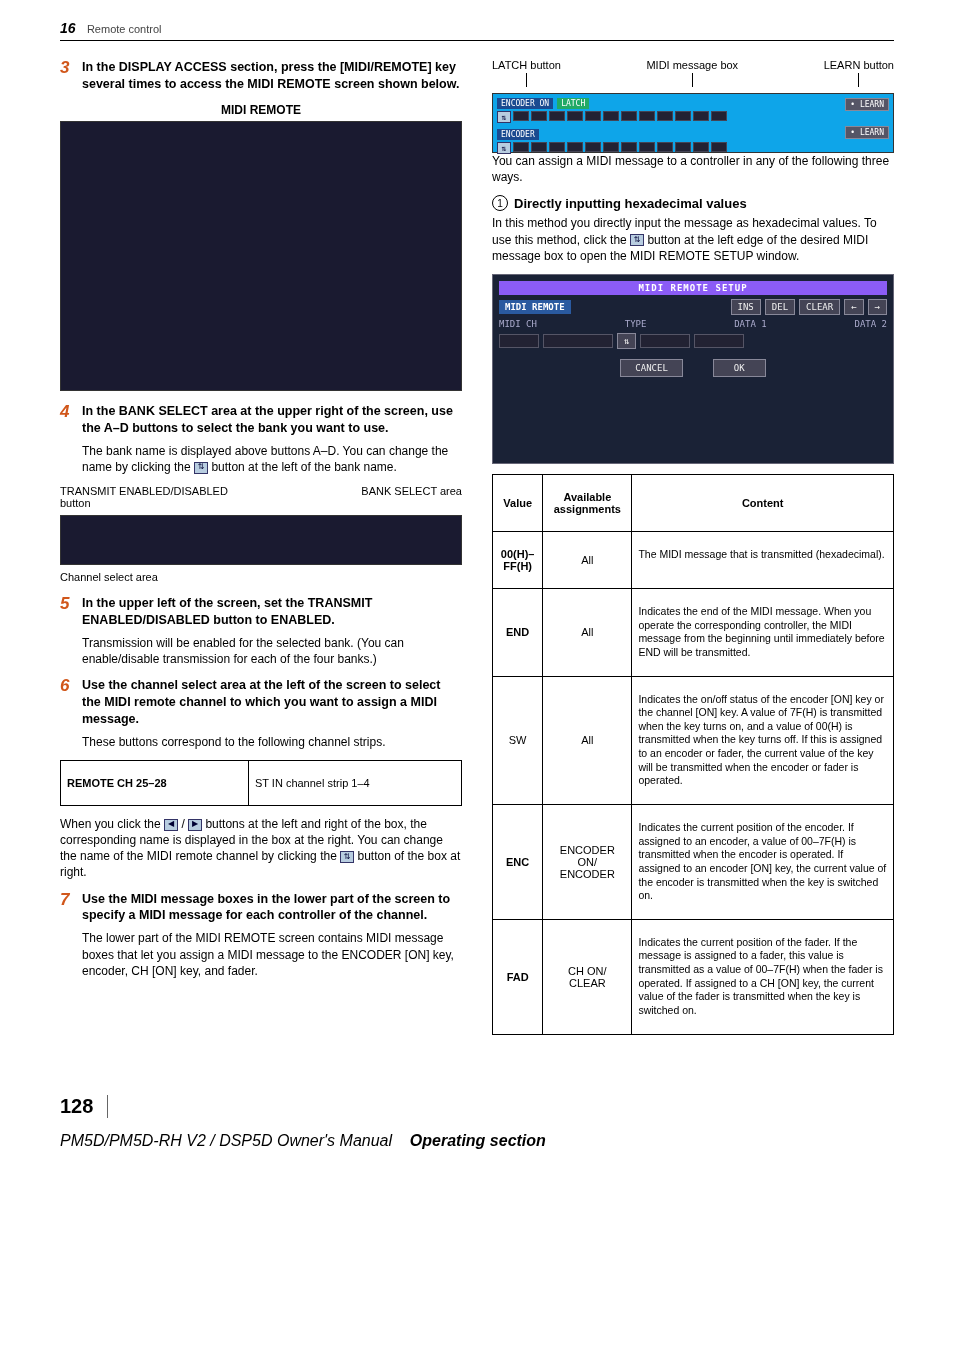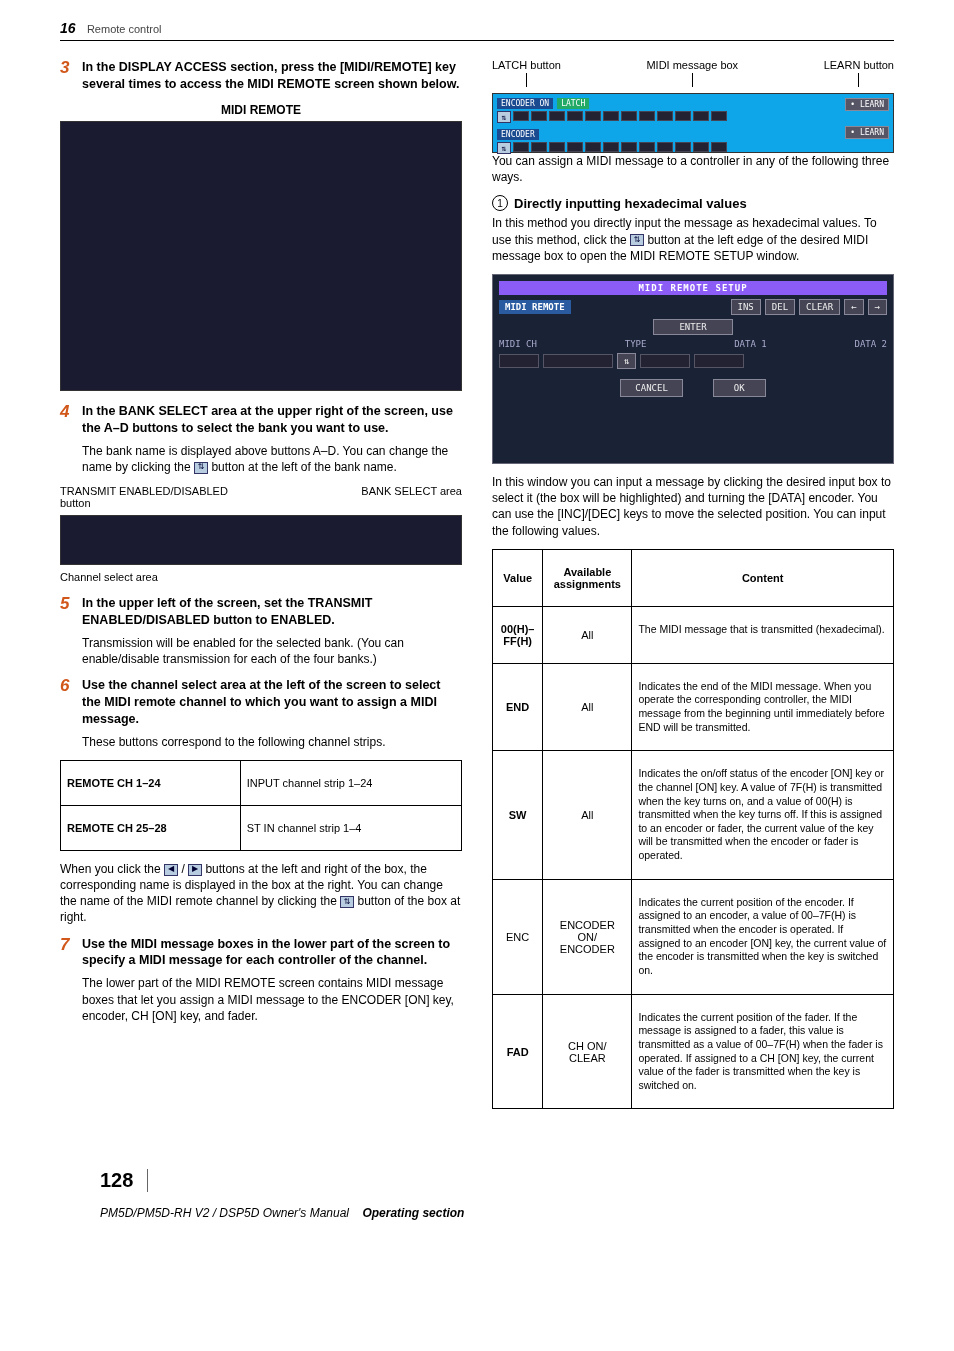--- a/index.html
+++ b/index.html
@@ -162,23 +162,22 @@
     gap: 14px;
     flex-direction: column;
   }
   .footer-page {
     font-weight: bold;
     font-size: 20px;
     border-right: 1px solid #666;
     padding-right: 14px;
   }
   .footer-text {
-    font-size: 12px;
+    font-size: 16px;
     font-style: italic;
-    margin-left: 40px;
   }
   .footer-text strong {
     font-style: italic;
   }
   .midi-setup {
     background:#1a2236;
     border:1px solid #667;
     width:100%;
     height:190px;
     padding:6px;
@@ -308,24 +307,20 @@
     <div class="step-body">Transmission will be enabled for the selected bank. (You can enable/disable transmission for each of the four banks.)</div>
 
     <div class="step">
       <div class="step-num">6</div>
       <div class="step-bold">Use the channel select area at the left of the screen to select the MIDI remote channel to which you want to assign a MIDI message.</div>
     </div>
     <div class="step-body">These buttons correspond to the following channel strips.</div>
 
     <table class="tbl">
       <tbody>
-          <tr>
-        <td style="font-weight:bold">REMOTE CH 1–24</td>
-        <td>INPUT channel strip 1–24</td>
-      </tr>
       <tr>
         <td style="font-weight:bold">REMOTE CH 25–28</td>
         <td>ST IN channel strip 1–4</td>
       </tr>
     </tbody>
       </table>
 
     <div class="body-para">
       When you click the <span class="inline-icon">◀</span> / <span class="inline-icon">▶</span> buttons at the left and right of the box, the corresponding name is displayed in the box at the right. You can change the name of the MIDI remote channel by clicking the <span class="inline-icon">⇅</span> button of the box at right.
     </div>
@@ -411,68 +406,64 @@
       <div class="title">MIDI REMOTE SETUP</div>
       <div class="row">
         <span style="background:#2a5aa0;color:#fff;padding:2px 6px;font-weight:bold">MIDI REMOTE</span>
         <span style="flex:1"></span>
         <span class="btn">INS</span>
         <span class="btn">DEL</span>
         <span class="btn">CLEAR</span>
         <span class="btn">←</span>
         <span class="btn">→</span>
       </div>
-      <div class="row" style="justify-content:center">
-        <span class="btn" style="width:80px;text-align:center">ENTER</span>
-      </div>
       <div class="row" style="justify-content:space-between">
         <span>MIDI CH</span>
         <span>TYPE</span>
         <span>DATA 1</span>
         <span>DATA 2</span>
       </div>
       <div class="row">
         <span class="cell" style="width:40px"></span>
         <span class="cell" style="width:70px"></span>
         <span class="btn">⇅</span>
         <span class="cell" style="width:50px"></span>
         <span class="cell" style="width:50px"></span>
       </div>
       <div class="row" style="justify-content:center;gap:30px;margin-top:10px">
         <span class="btn" style="padding:3px 14px">CANCEL</span>
         <span class="btn" style="padding:3px 20px">OK</span>
       </div>
     </div>
 
-    <div class="body-para">In this window you can input a message by clicking the desired input box to select it (the box will be highlighted) and turning the [DATA] encoder. You can use the [INC]/[DEC] keys to move the selected position. You can input the following values.</div>
 
     <table class="tbl big-table">
       <tbody>
           <tr>
         <th>Value</th>
         <th>Available assignments</th>
         <th>Content</th>
       </tr>
       <tr>
         <td class="center" style="font-weight:bold">00(H)–FF(H)</td>
         <td class="center">All</td>
         <td class="content">The MIDI message that is transmitted (hexadecimal).</td>
       </tr>
       <tr>
         <td class="center" style="font-weight:bold">END</td>
         <td class="center">All</td>
         <td class="content">Indicates the end of the MIDI message. When you operate the corresponding controller, the MIDI message from the beginning until immediately before END will be transmitted.</td>
       </tr>
       <tr>
-        <td class="center" style="font-weight:bold">SW</td>
+        <td class="center" style="font-weight:normal">SW</td>
         <td class="center">All</td>
         <td class="content">Indicates the on/off status of the encoder [ON] key or the channel [ON] key. A value of 7F(H) is transmitted when the key turns on, and a value of 00(H) is transmitted when the key turns off. If this is assigned to an encoder or fader, the current value of the key will be transmitted when the encoder or fader is operated.</td>
       </tr>
       <tr>
-        <td class="center" style="font-weight:normal">ENC</td>
+        <td class="center" style="font-weight:bold">ENC</td>
         <td class="center">ENCODER ON/ ENCODER</td>
         <td class="content">Indicates the current position of the encoder. If assigned to an encoder, a value of 00–7F(H) is transmitted when the encoder is operated. If assigned to an encoder [ON] key, the current value of the encoder is transmitted when the key is switched on.</td>
       </tr>
       <tr>
         <td class="center" style="font-weight:bold">FAD</td>
         <td class="center">CH ON/ CLEAR</td>
         <td class="content">Indicates the current position of the fader. If the message is assigned to a fader, this value is transmitted as a value of 00–7F(H) when the fader is operated. If assigned to a CH [ON] key, the current value of the fader is transmitted when the key is switched on.</td>
       </tr>
     </tbody>
       </table>

